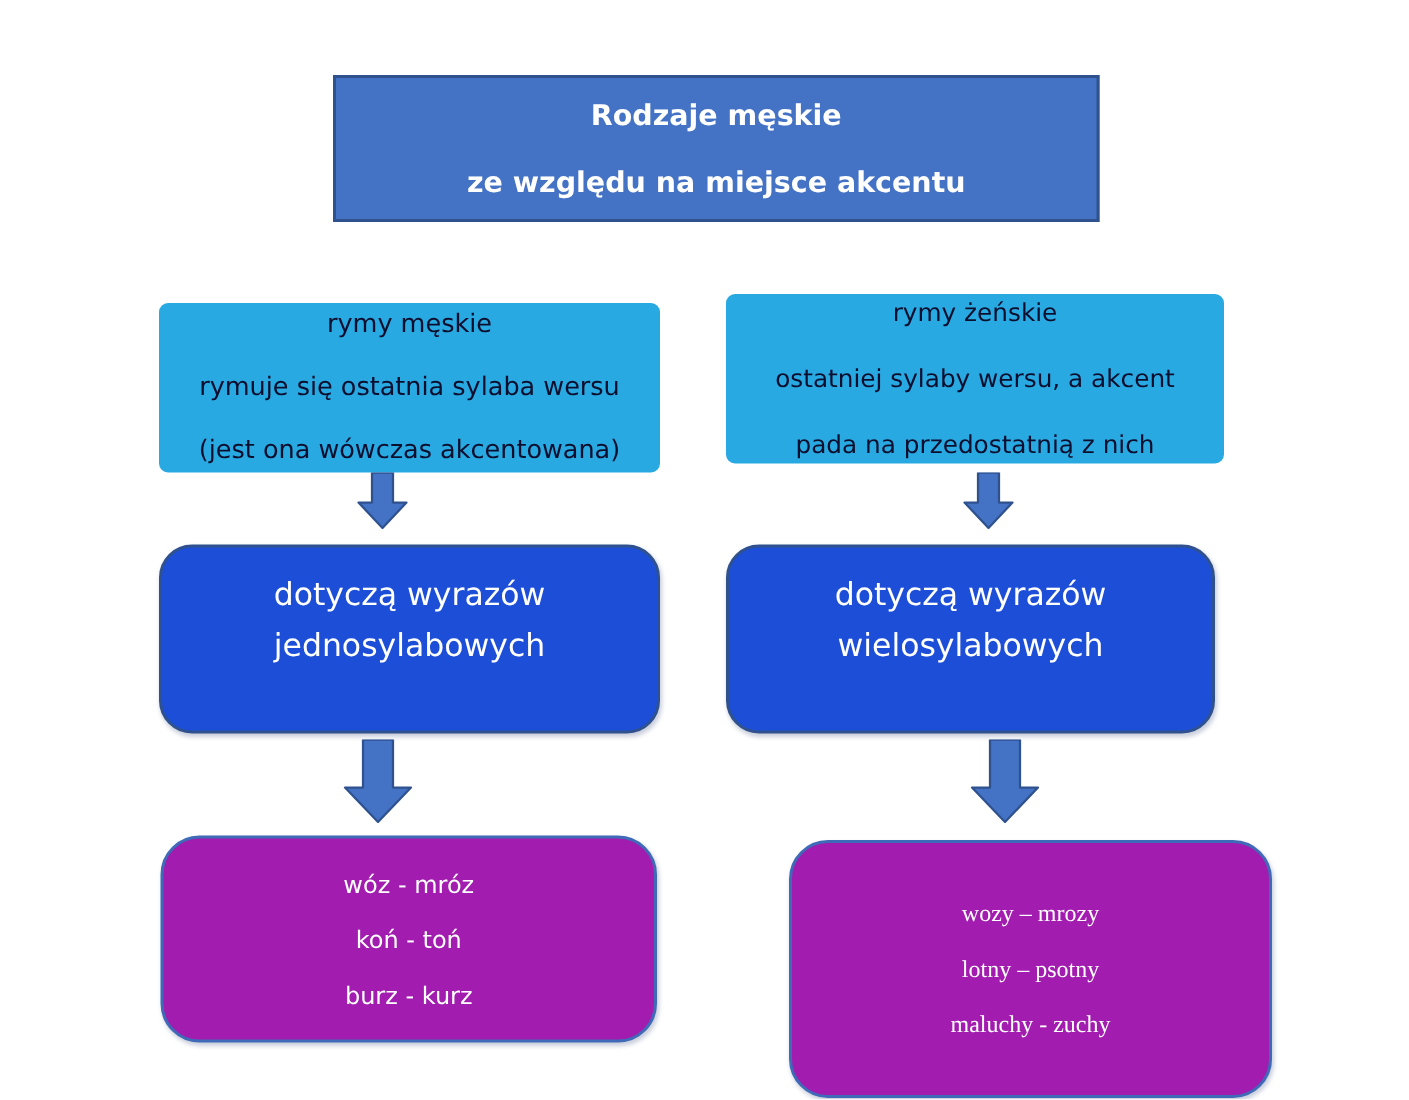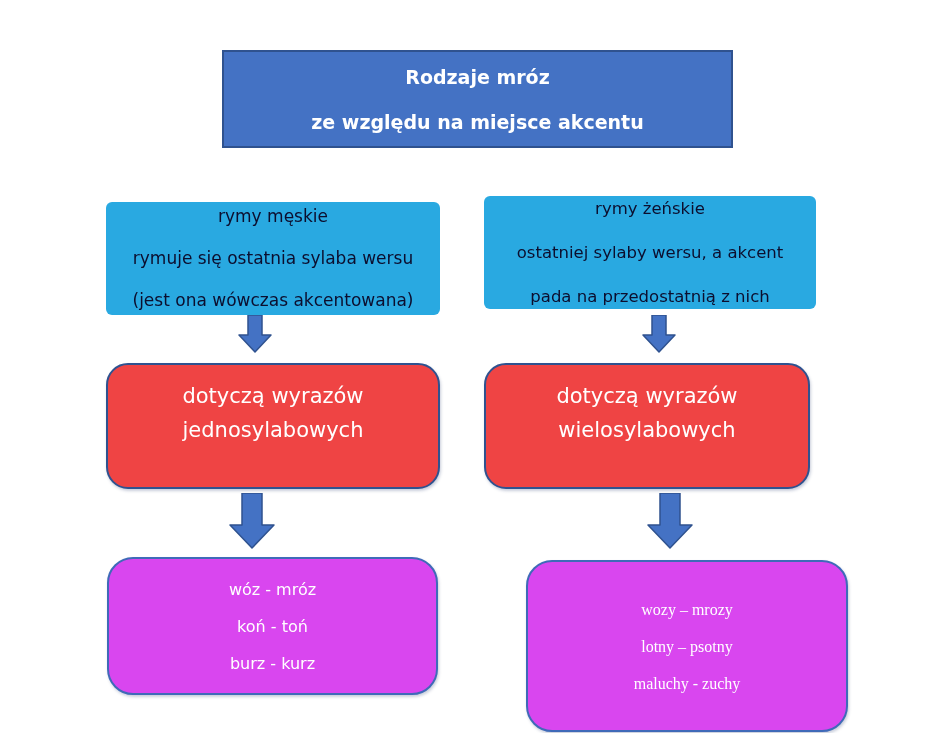--- a/index.html
+++ b/index.html
@@ -44,58 +44,58 @@
     left: 106px; top: 202px; width: 334px; height: 113px;
     font-size: 17px; line-height: 29px;
   }
   .def-right {
     left: 484px; top: 196px; width: 332px; height: 113px;
     font-size: 16.5px; line-height: 25px;
   }
 
   
   .mid-box {
-    background: #ef4444;
+    background: #1d4ed8;
     border: 2px solid #2f528f;
     border-radius: 22px;
     color: #ffffff;
     display: flex; flex-direction: column;
     align-items: center; justify-content: center;
     text-align: center;
     font-size: 21px; line-height: 34px;
     padding-bottom: 26px;
     box-shadow: 1px 2px 3px rgba(40,60,110,0.25);
   }
   .mid-left  { left: 106px; top: 363px; width: 334px; height: 126px; }
   .mid-right { left: 484px; top: 363px; width: 326px; height: 126px; }
 
   
   .ex-box {
-    background: #d946ef;
+    background: #a21caf;
     border: 2px solid #3f6ab8;
     border-radius: 26px;
     color: #ffffff;
     display: flex; flex-direction: column;
     align-items: center; justify-content: center;
     text-align: center;
     font-size: 16px; line-height: 37px;
     box-shadow: 1px 2px 3px rgba(40,60,110,0.25);
   }
   .ex-left  { left: 107px; top: 557px; width: 331px; height: 138px; }
   .ex-right { left: 526px; top: 560px; width: 322px; height: 172px; font-family: Liberation Serif, serif; }
 
   .arrow-svg { display: block; }
 </style>
 </head>
 <body>
 
 <div class="canvas">
 
   <div class="abs title-box">
-    <div>Rodzaje mróz</div>
+    <div>Rodzaje męskie</div>
     <div>ze względu na miejsce akcentu</div>
   </div>
 
   <div class="abs def-box def-left">
     <div>rymy męskie</div>
     <div>rymuje się ostatnia sylaba wersu</div>
     <div>(jest ona wówczas akcentowana)</div>
   </div>
 
   <div class="abs def-box def-right">

